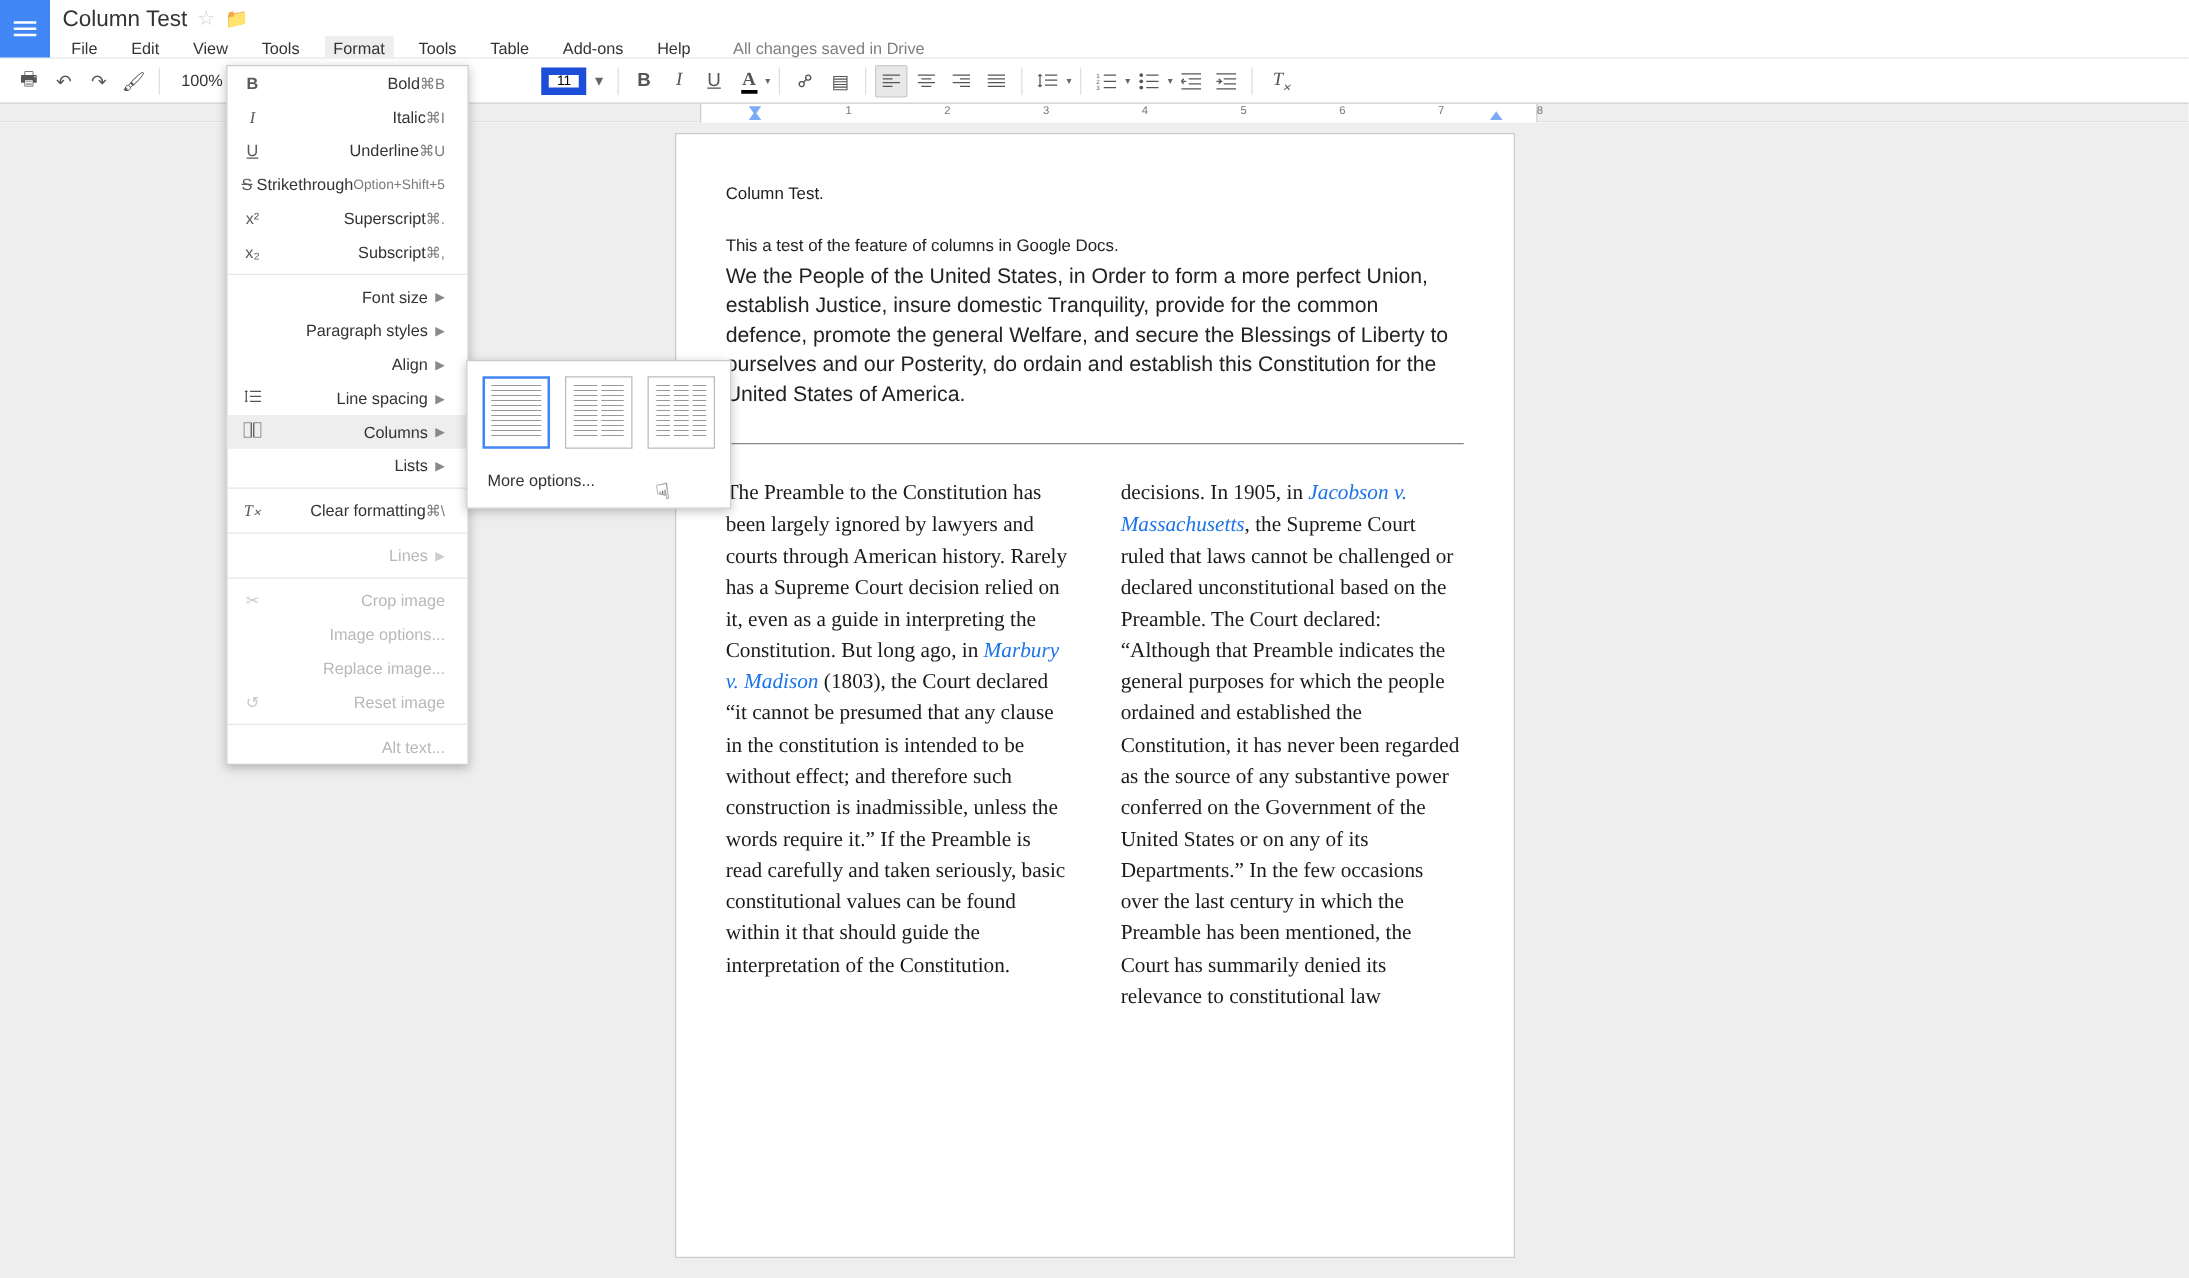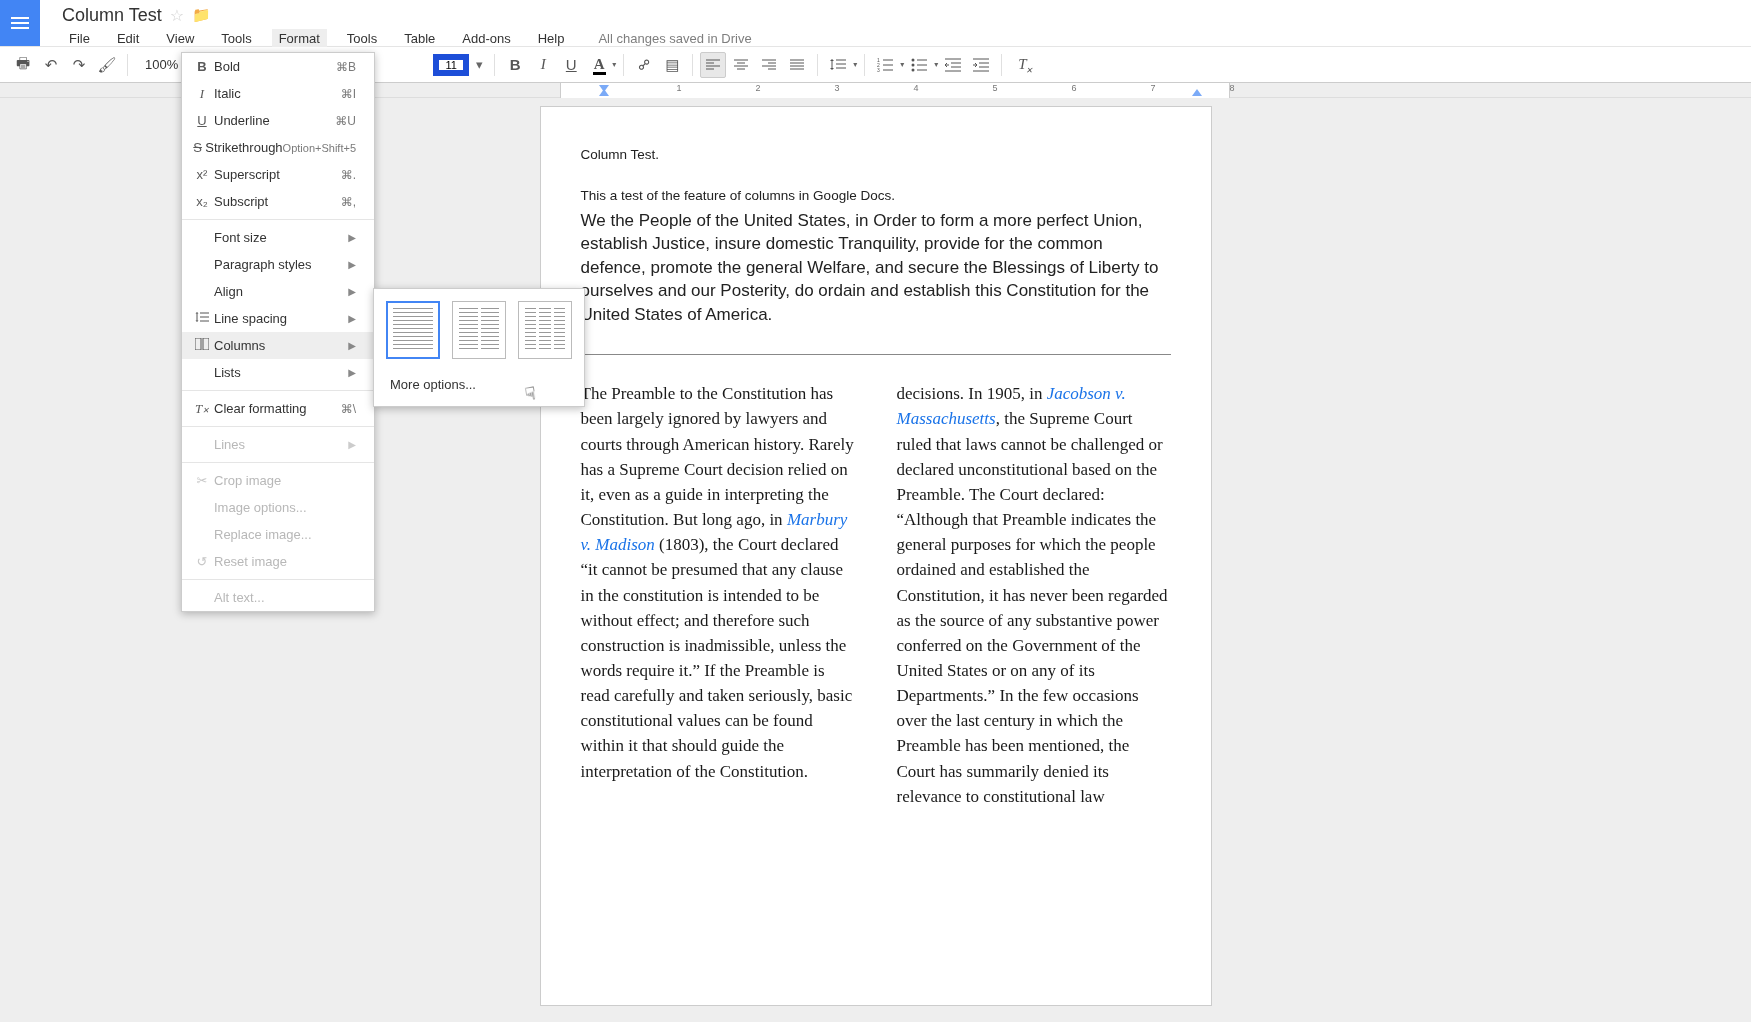--- a/index.html
+++ b/index.html
@@ -25,21 +25,21 @@
   cursor: pointer;
 }
 .docs-logo .menu-lines{
   width:18px;height:2px;background:#fff;position:relative;
 }
 .docs-logo .menu-lines::before,.docs-logo .menu-lines::after{
   content:"";position:absolute;width:18px;height:2px;background:#fff;left:0;
 }
 .docs-logo .menu-lines::before{top:-5px;}
 .docs-logo .menu-lines::after{top:5px;}
-.title-area{ padding: 4px 16px 0 10px; flex:1;margin-left:12px; }
+.title-area{ padding: 4px 16px 0 10px; flex:1; }
 .title-row{ display:flex; align-items:center; gap:8px; height:22px;}
 .doc-title{ font-size:18px; color:#333; }
 .star-icon{ color:#d1d1d1; font-size:16px; cursor:pointer;}
 .folder-icon{ color:#767676; font-size:15px; cursor:pointer;}
 .menubar{ display:flex; align-items:center; gap:13px; height:20px; margin-top:2px;}
 .menu-item{ padding:2px 7px; font-size:13px; color:#333; cursor:pointer;}
 .menu-item.active{ background:#eee; }
 .save-status{ color:#7e7e7e; margin-left:14px; font-size:13px;}
 .toolbar{
   height:36px;display:flex;align-items:center;padding:0 10px;
@@ -82,21 +82,21 @@
 .format-menu{
   position:absolute;left:181px;top:52px;width:194px;background:#fff;
   border:1px solid #ccc;box-shadow:0 2px 8px rgba(0,0,0,0.25);z-index:100;
   font-size:13px;color:#333;
 }
 .fm-item{display:flex;align-items:center;height:27px;padding:0 18px 0 8px;cursor:pointer;position:relative;}
 .fm-item.highlight{background:#eee;}
 .fm-item.disabled{color:#b8b8b8;cursor:default;}
 .fm-ic{width:24px;text-align:center;color:#5a5a5a;font-size:13px;}
 .fm-item.disabled .fm-ic{color:#c8c8c8;}
-.fm-label{flex:1;}
+.fm-label{flex:1;text-align:right;}
 .fm-short{color:#7a7a7a;font-size:12px;}
 .fm-arrow{color:#888;font-size:10px;margin-left:6px;}
 .fm-item.disabled .fm-arrow{color:#ccc;}
 .fm-sep{height:1px;background:#e5e5e5;margin:4px 0;}
 
 .columns-submenu{
   position:absolute;left:373px;top:288px;width:212px;background:#fff;
   border:1px solid #ccc;box-shadow:0 2px 8px rgba(0,0,0,0.25);z-index:101;
   padding:12px 12px 8px 12px;
 }

